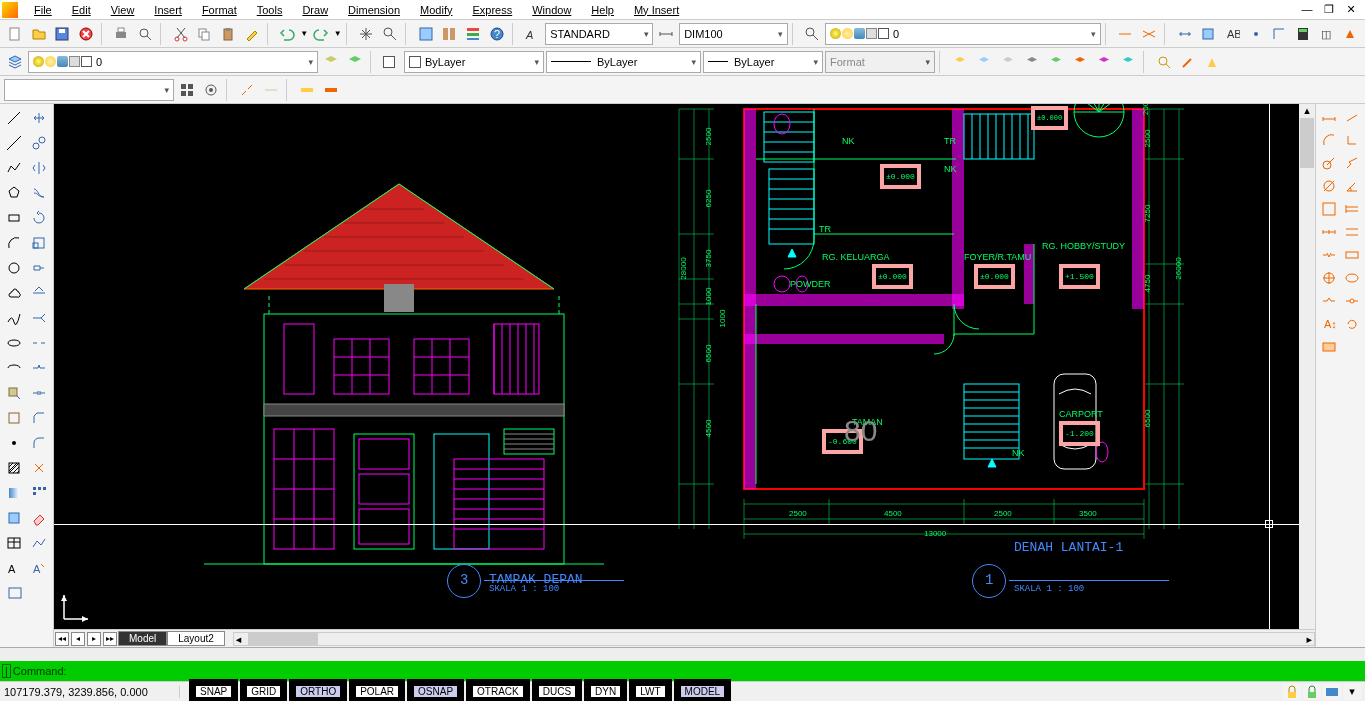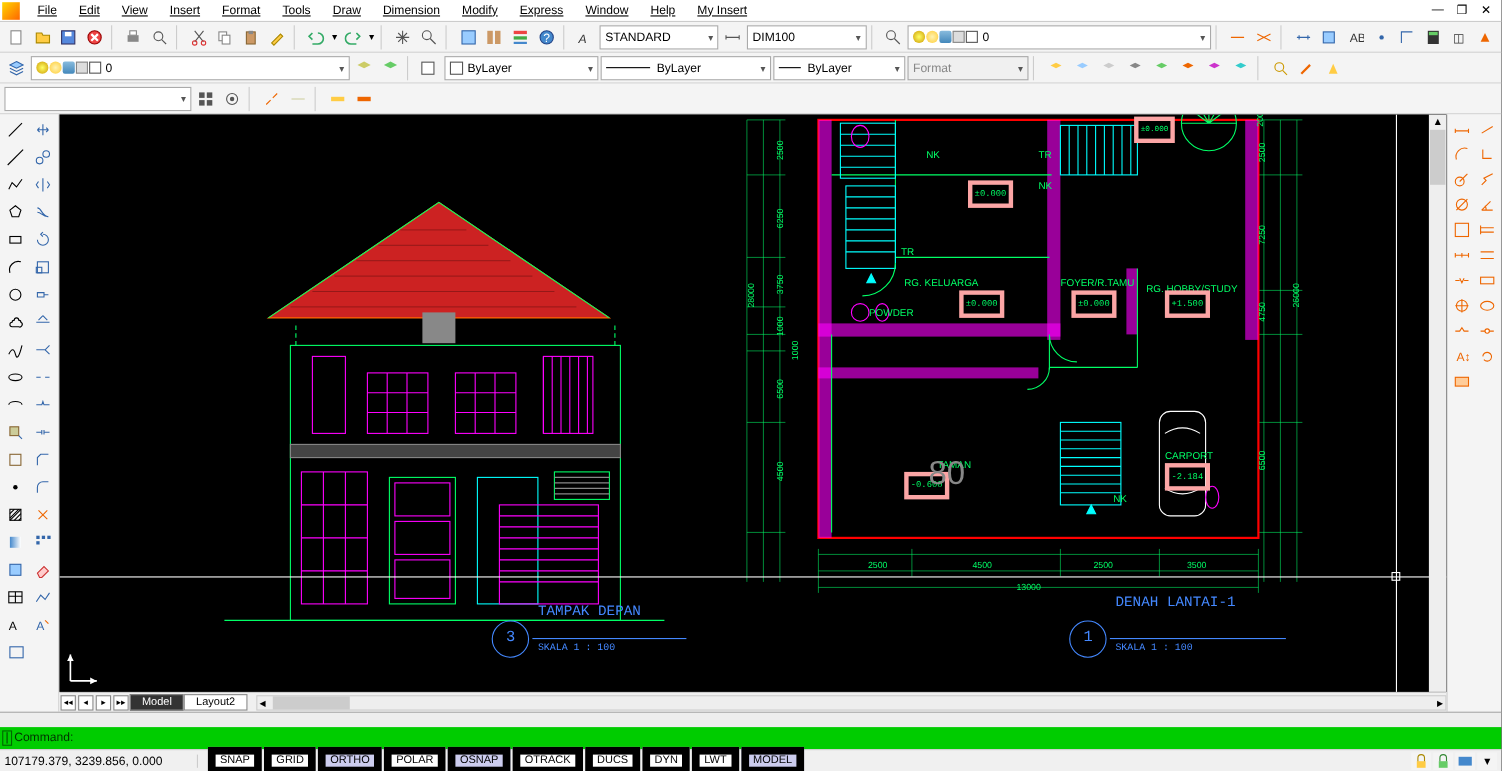--- a/index.html
+++ b/index.html
@@ -684,21 +684,21 @@
         <rect x="320" y="260" width="50" height="25" fill="none" stroke="#00ff66"></rect>
         <path d="M320 265h50M320 270h50M320 275h50M320 280h50" stroke="#888"></path>
 
         <path d="M20 395h400" stroke="#00ff66"></path>
         <path d="M85 145v-20M375 145v-20" stroke="#00ff66" stroke-dasharray="4 3"></path>
       </svg>
 
       <div class="dwg-circle" style="left:393px;top:460px;width:34px;height:34px"></div>
       <div class="dwg-num" style="left:406px;top:468px">3</div>
       <div style="position:absolute;left:430px;top:476px;width:140px;border-top:1px solid #4488ff"></div>
-      <div class="dwg-title" style="left:435px;top:444px">TAMPAK DEPAN</div>
+      <div class="dwg-title" style="left:435px;top:468px">TAMPAK DEPAN</div>
       <div class="dwg-sub" style="left:435px;top:480px">SKALA 1 : 100</div>
 
       <svg style="position:absolute;left:600px;top:0" width="560" height="440">
 
         <g stroke="#00ff66" stroke-width="0.5">
           <path d="M25 5v420M40 5v420M55 5v420"></path>
           <path d="M25 5h35M25 55h35M25 130h35M25 175h35M25 200h35M25 215h35M25 280h35M25 380h35"></path>
         </g>
 
         <g stroke="#00ff66" stroke-width="0.5">
@@ -759,27 +759,27 @@
         <g stroke="#00ff66" fill="none" transform="translate(420,8)">
           <circle cx="25" cy="0" r="25"></circle>
           <path d="M25 0L0 0M25 0L5 -15M25 0L12 -22M25 0L25 -25M25 0L38 -22M25 0L45 -15M25 0L50 0"></path>
         </g>
       </svg>
 
       <div class="gtext" style="left:768px;top:148px">RG. KELUARGA</div>
       <div class="gbox" style="left:818px;top:160px">±0.000</div>
       <div class="gtext" style="left:910px;top:148px">FOYER/R.TAMU</div>
       <div class="gbox" style="left:920px;top:160px">±0.000</div>
-      <div class="gtext" style="left:988px;top:153px">RG. HOBBY/STUDY</div>
+      <div class="gtext" style="left:988px;top:137px">RG. HOBBY/STUDY</div>
       <div class="gbox" style="left:1005px;top:160px">+1.500</div>
       <div class="gtext" style="left:736px;top:175px">POWDER</div>
       <div class="gtext" style="left:798px;top:313px">TAMAN</div>
       <div class="gbox" style="left:768px;top:325px">-0.600</div>
       <div class="gtext" style="left:1005px;top:305px">CARPORT</div>
-      <div class="gbox" style="left:1005px;top:317px">-2.184</div>
+      <div class="gbox" style="left:1005px;top:317px">-1.200</div>
       <div class="gtext" style="left:788px;top:32px">NK</div>
       <div class="gtext" style="left:890px;top:60px">NK</div>
       <div class="gtext" style="left:958px;top:344px">NK</div>
       <div class="gtext" style="left:765px;top:120px">TR</div>
       <div class="gtext" style="left:890px;top:32px">TR</div>
       <div class="gbox" style="left:826px;top:60px">±0.000</div>
       <div class="gbox" style="left:977px;top:2px;font-size:7px">±0.000</div>
 
       <div class="dim" style="left:646px;top:28px;transform:rotate(-90deg)">2500</div>
       <div class="dim" style="left:646px;top:90px;transform:rotate(-90deg)">6250</div>

